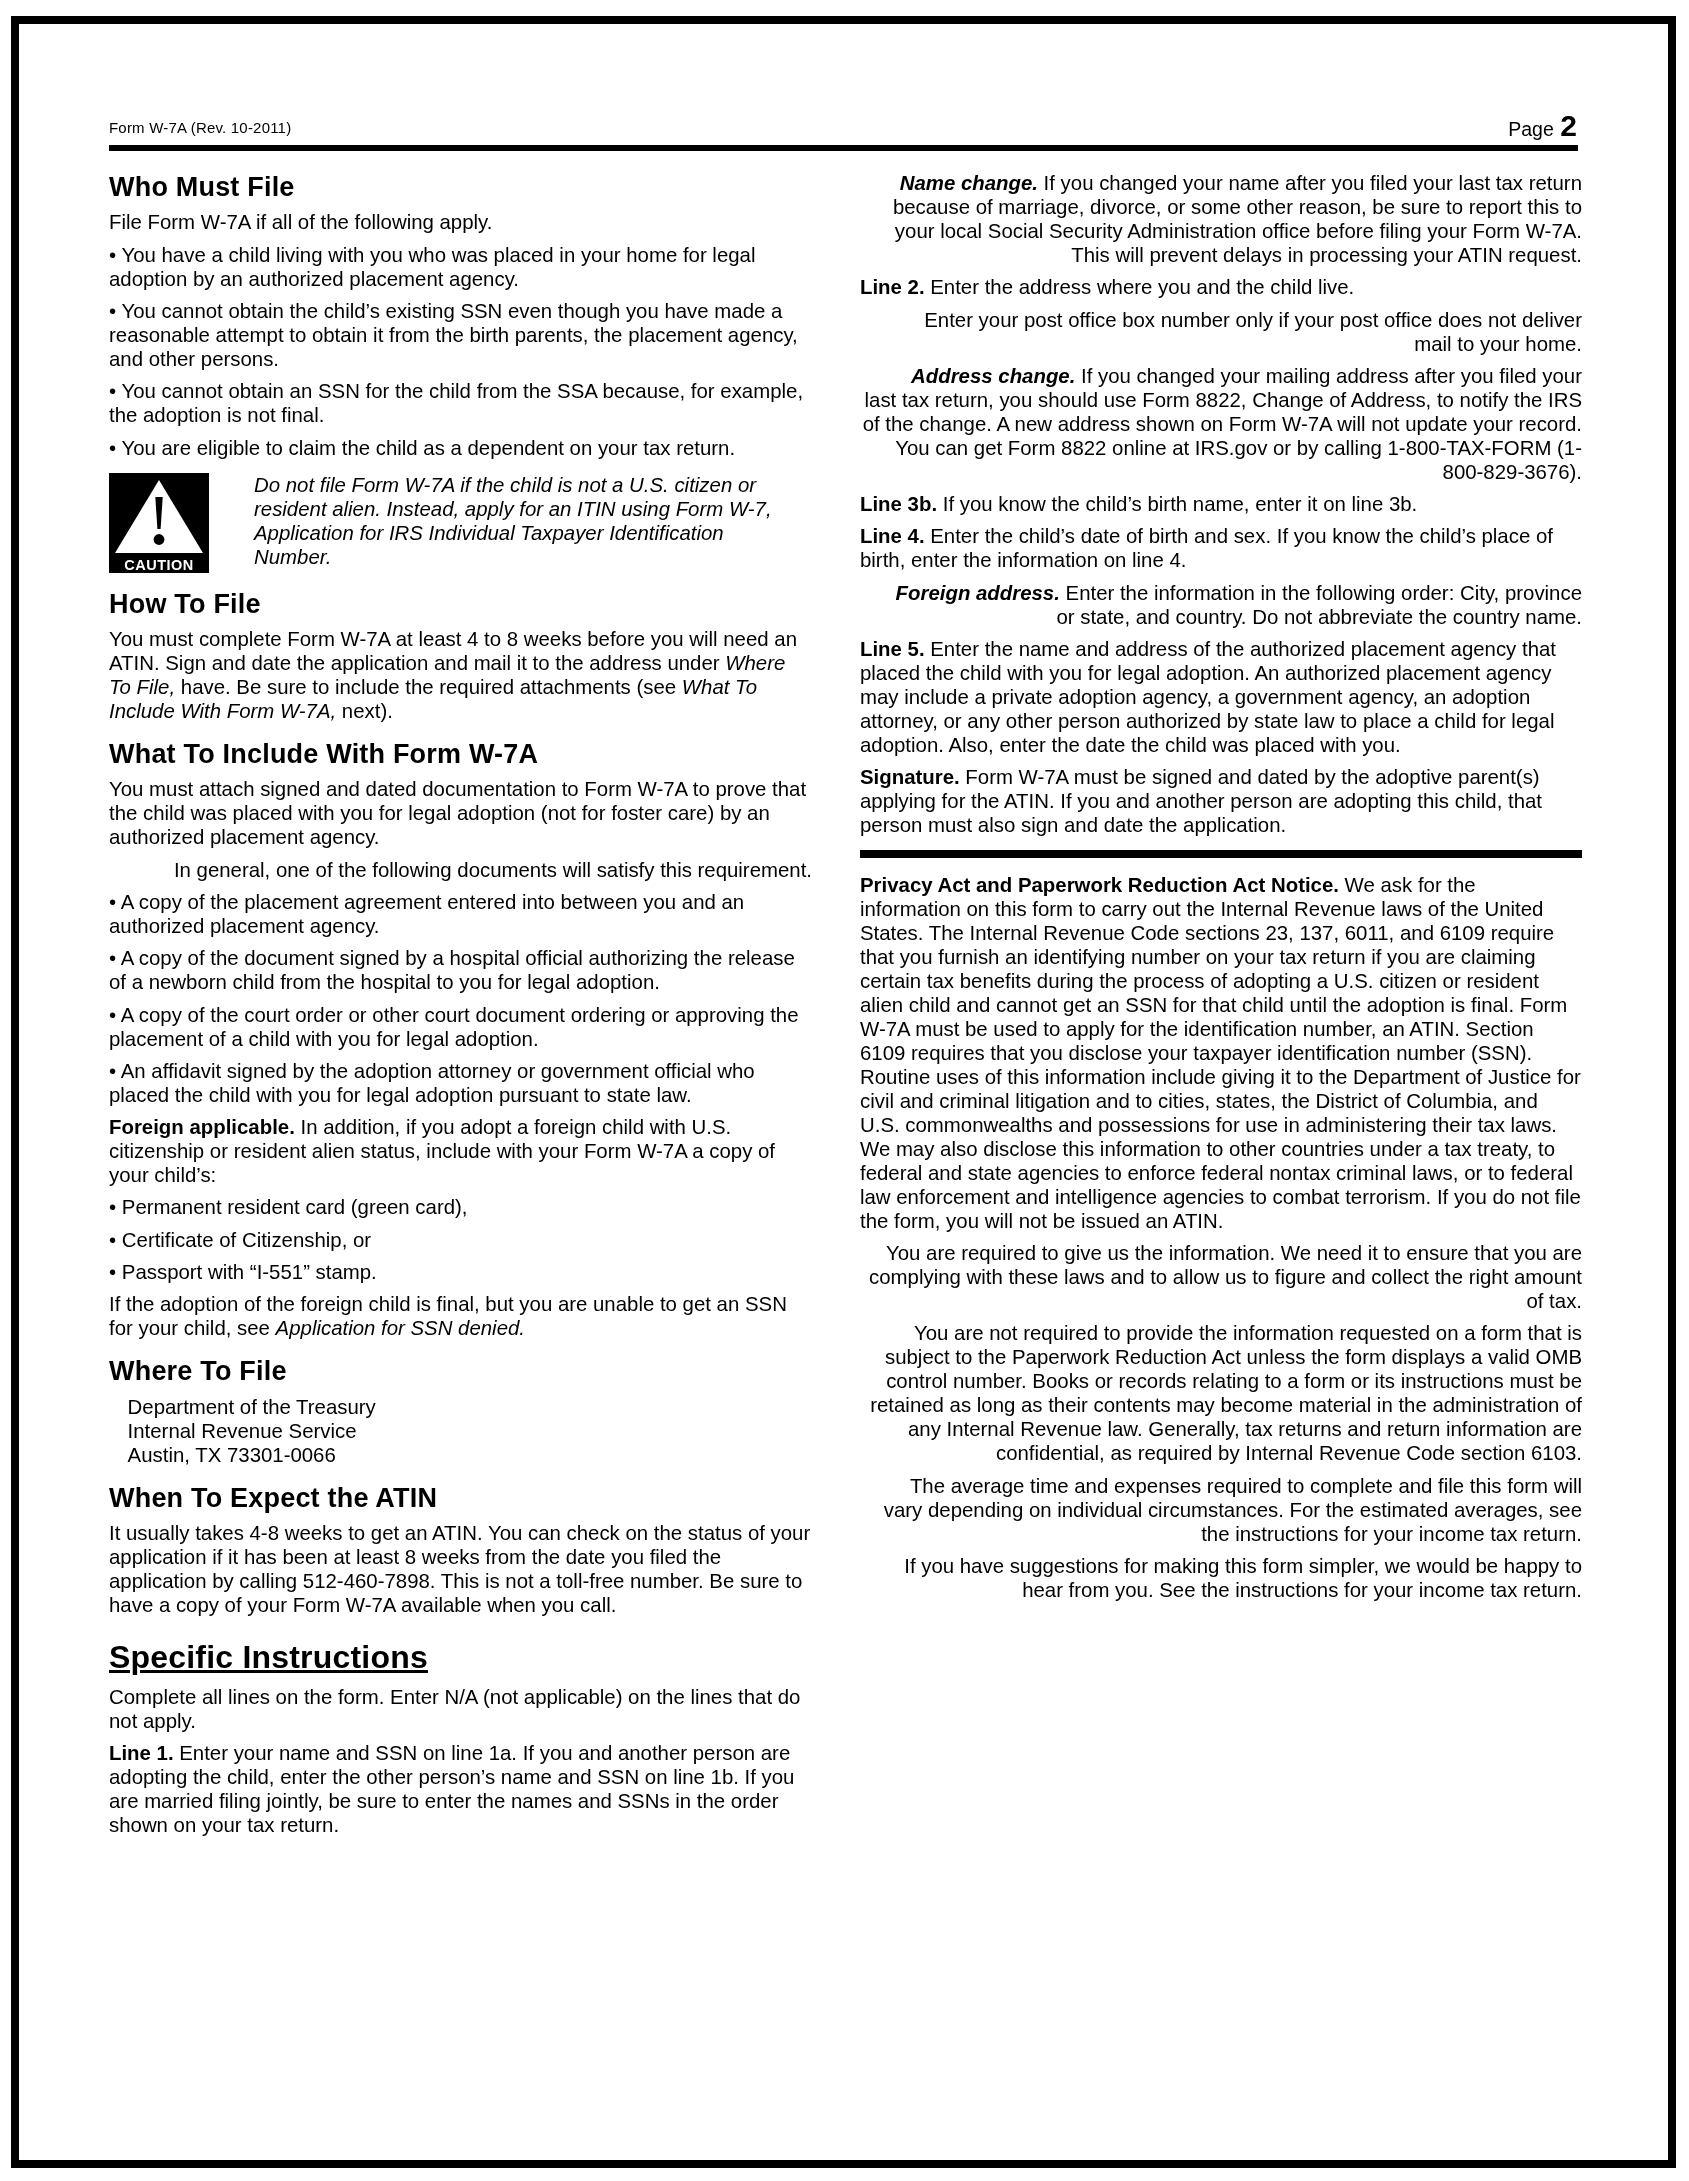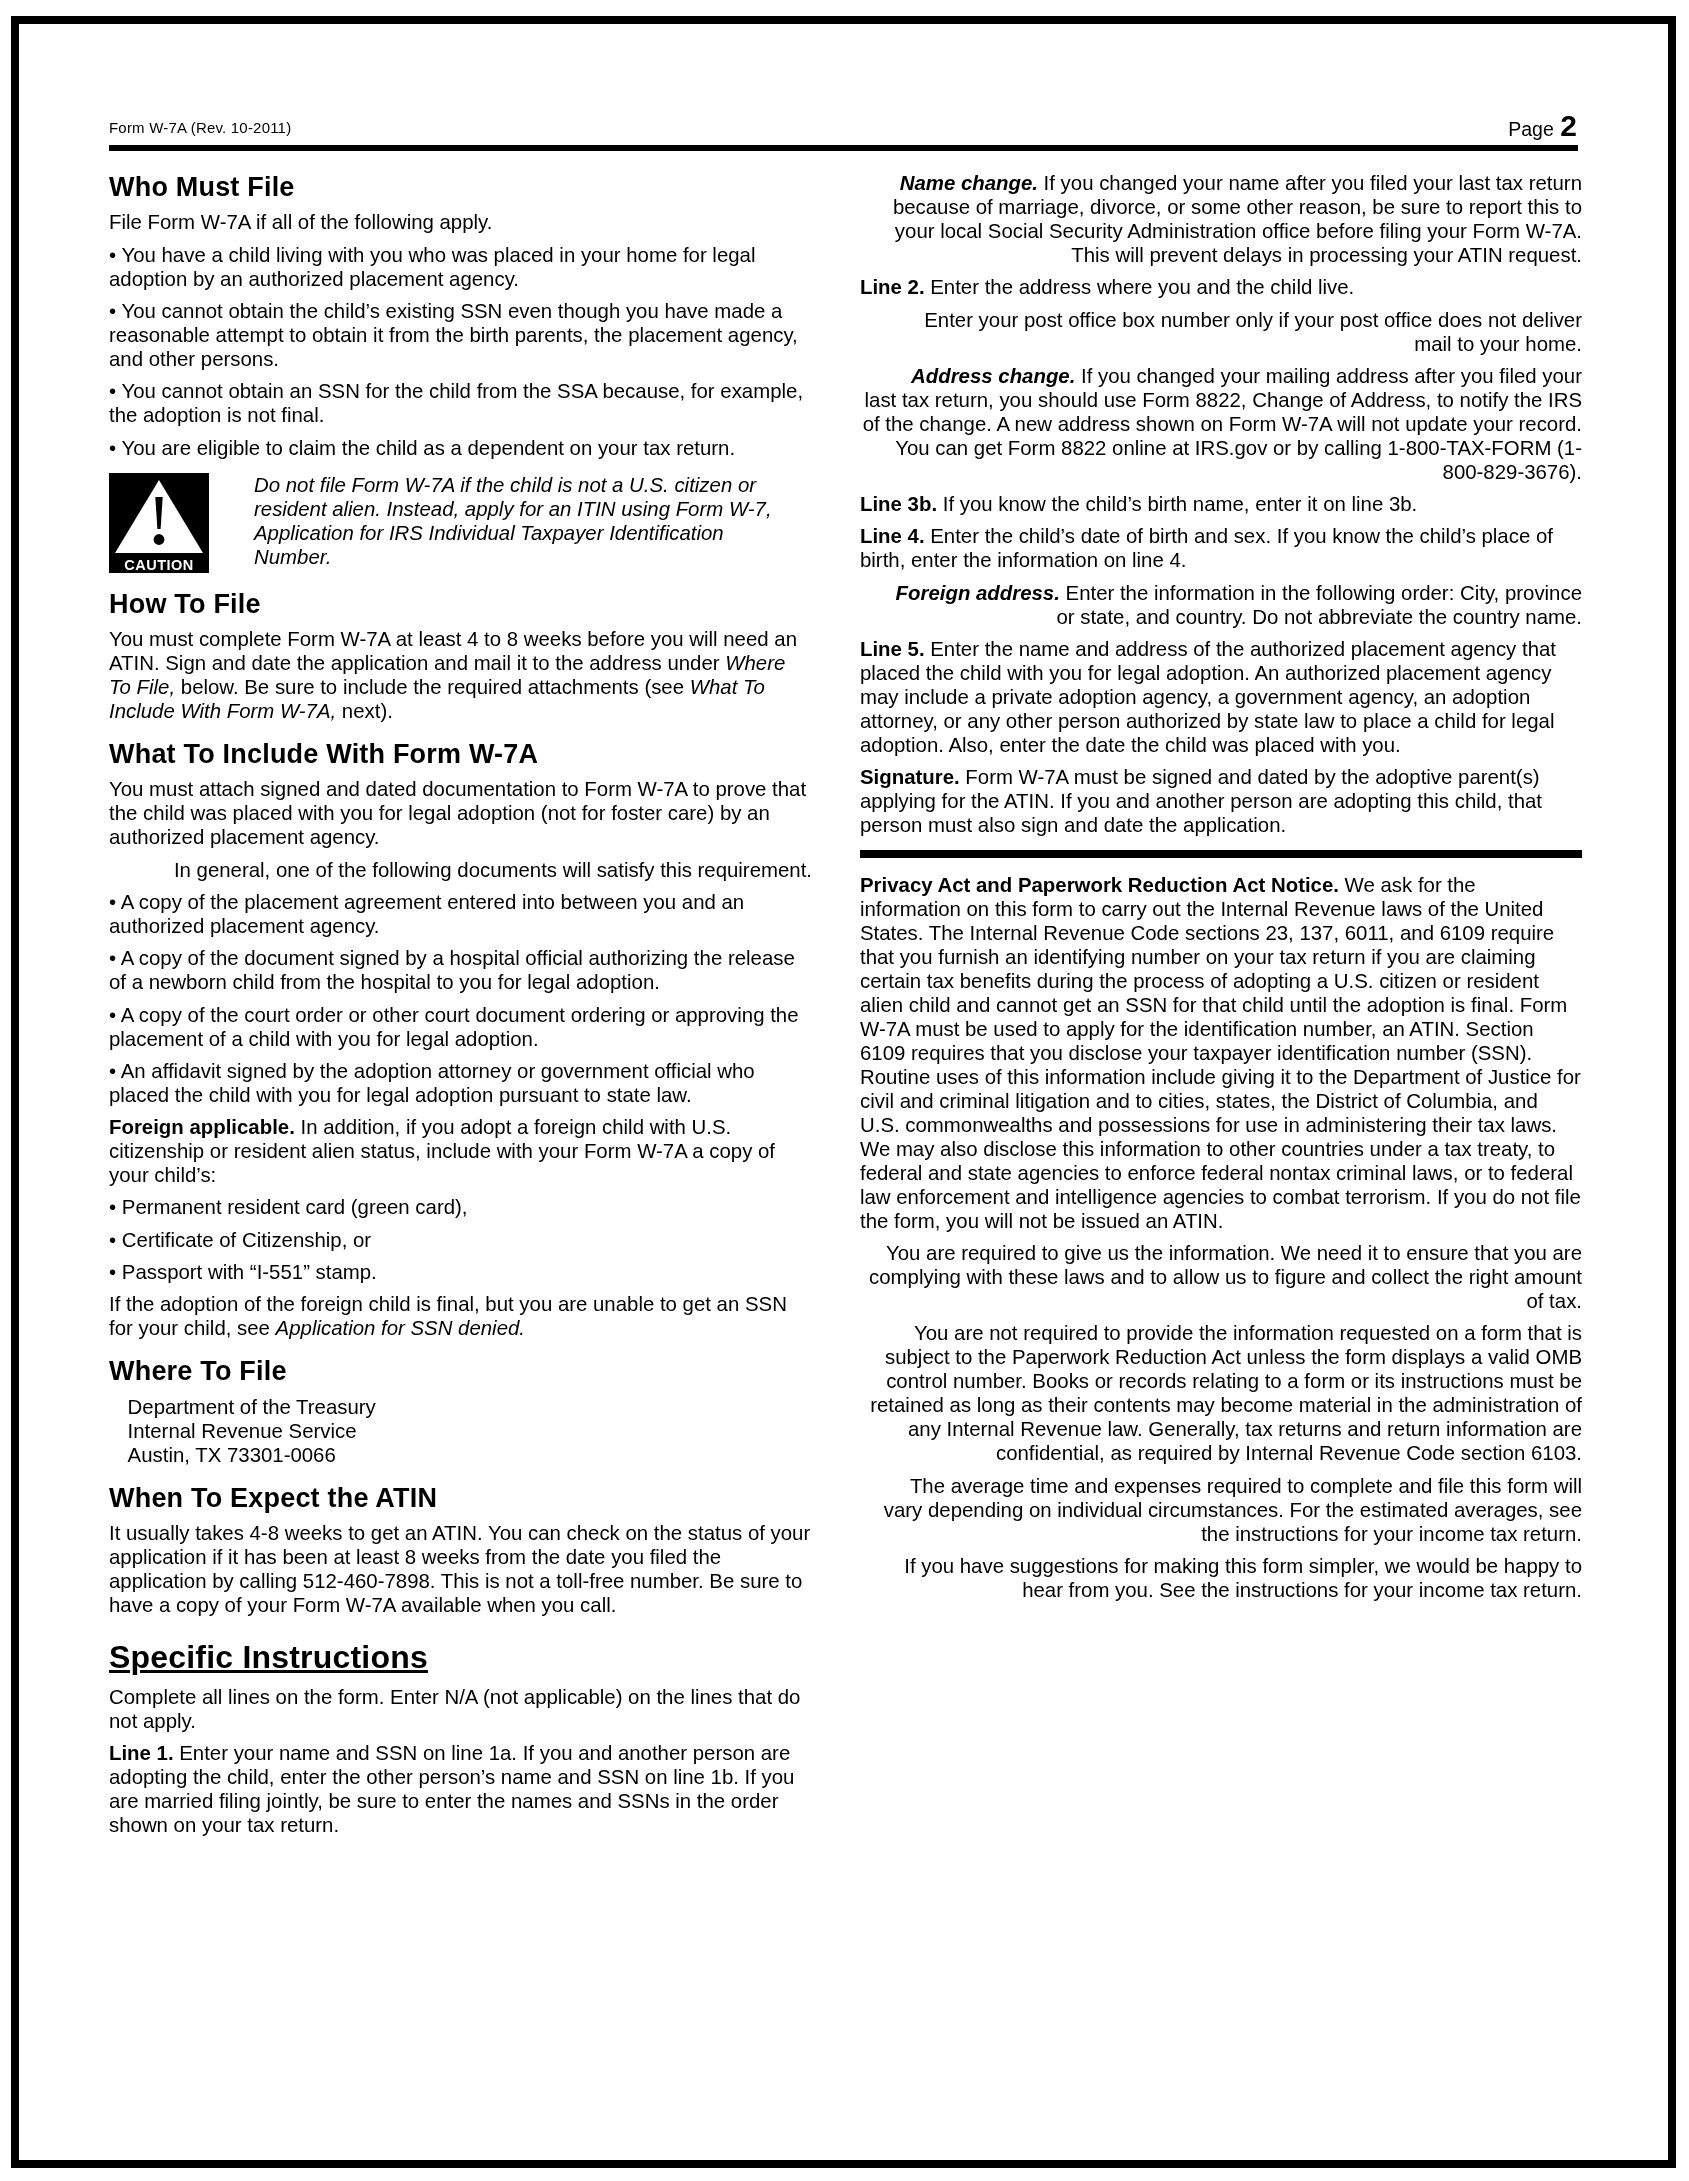--- a/index.html
+++ b/index.html
@@ -72,21 +72,21 @@
       <svg class="caution-icon" viewBox="0 0 100 100" style="font-size:22px">
         <rect width="100" height="100" fill="#000"></rect>
         <polygon points="50,7 94,80 6,80" fill="#fff"></polygon>
         <polygon points="46.3,24 53.7,24 51.6,56 48.4,56" fill="#000"></polygon>
         <circle cx="50" cy="66.5" r="5.4" fill="#000"></circle>
         <text x="50" y="96.5" text-anchor="middle" font-family="Liberation Sans, sans-serif" font-size="14.5" font-weight="bold" fill="#fff" letter-spacing="0.5">CAUTION</text>
       </svg>
       <span class="caution-text"><span class="i">Do not file Form W-7A if the child is not a U.S. citizen or resident alien. Instead, apply for an ITIN using Form W-7, Application for IRS Individual Taxpayer Identification Number.</span></span>
     </div>
     <div class="hd2">How To File</div>
-    <p class="para"><span class="">You must complete Form W-7A at least 4 to 8 weeks before you will need an ATIN. Sign and date the application and mail it to the address under </span><span class="i">Where To File,</span><span class=""> below. Be sure to include the required attachments (see </span><span class="i">What To Include With Form W-7A,</span><span class=""> next).</span></p>
+    <p class="para"><span class="">You must complete Form W-7A at least 4 to 8 weeks before you will need an ATIN. Sign and date the application and mail it to the address under </span><span class="i">Where To File,</span><span class=""> have. Be sure to include the required attachments (see </span><span class="i">What To Include With Form W-7A,</span><span class=""> next).</span></p>
     <div class="hd2">What To Include With Form W-7A</div>
     <p class="para"><span class="">You must attach signed and dated documentation to Form W-7A to prove that the child was placed with you for legal adoption (not for foster care) by an authorized placement agency.</span></p>
     <p class="para indent"><span class="">In general, one of the following documents will satisfy this requirement.</span></p>
     <p class="para">• <span class="">A copy of the placement agreement entered into between you and an authorized placement agency.</span></p>
     <p class="para">• <span class="">A copy of the document signed by a hospital official authorizing the release of a newborn child from the hospital to you for legal adoption.</span></p>
     <p class="para">• <span class="">A copy of the court order or other court document ordering or approving the placement of a child with you for legal adoption.</span></p>
     <p class="para">• <span class="">An affidavit signed by the adoption attorney or government official who placed the child with you for legal adoption pursuant to state law.</span></p>
     <p class="para"><span class="b ">Foreign applicable.</span><span class=""> In addition, if you adopt a foreign child with U.S. citizenship or resident alien status, include with your Form W-7A a copy of your child’s:</span></p>
     <p class="para">• <span class="">Permanent resident card (green card),</span></p>
     <p class="para">• <span class="">Certificate of Citizenship, or</span></p>

